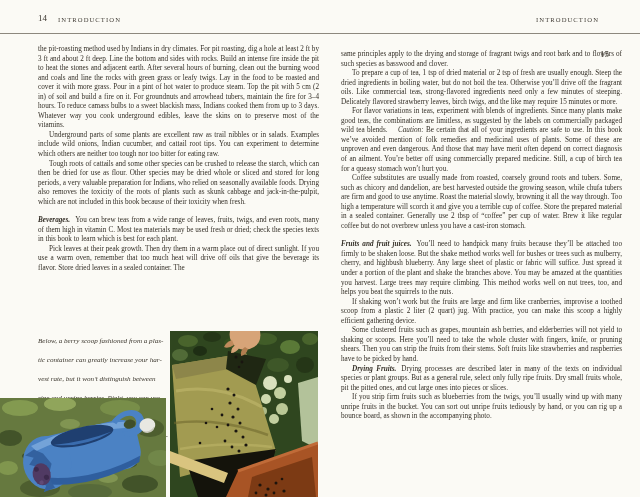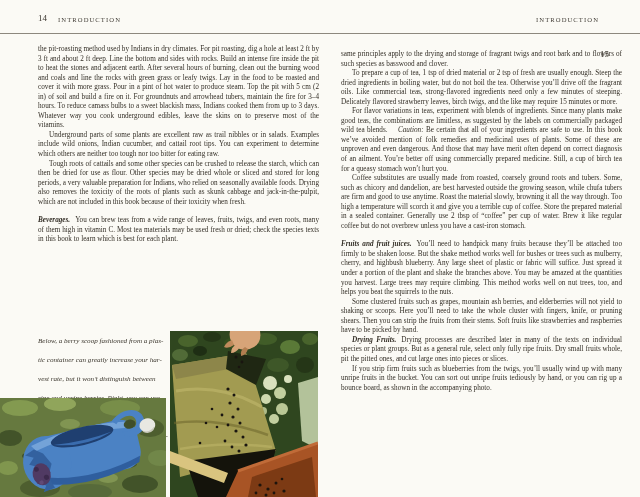--- a/index.html
+++ b/index.html
@@ -99,20 +99,21 @@
   <span class="running-head rh-left">INTRODUCTION</span>
   <span class="running-head rh-right">INTRODUCTION</span>
   <span class="folio folio-right">15</span>
   <div class="head-rule"></div>
 
   <div class="col col-left">
     <p><span>the pit-roasting method used by Indians in dry climates. For pit roasting, dig a hole at least 2 ft by 3 ft and about 2 ft deep. Line the bottom and sides with rocks. Build an intense fire inside the pit to heat the stones and adjacent earth. After several hours of burning, clean out the burning wood and coals and line the rocks with green grass or leafy twigs. Lay in the food to be roasted and cover it with more grass. Pour in a pint of hot water to produce steam. Top the pit with 5 cm (2 in) of soil and build a fire on it. For groundnuts and arrowhead tubers, maintain the fire for 3–4 hours. To reduce camass bulbs to a sweet blackish mass, Indians cooked them from up to 3 days. Whatever way you cook underground edibles, leave the skins on to preserve most of the vitamins.</span></p>
     <p class="indent"><span>Underground parts of some plants are excellent raw as trail nibbles or in salads. Examples include wild onions, Indian cucumber, and cattail root tips. You can experiment to determine which others are neither too tough nor too bitter for eating raw.</span></p>
     <p class="indent"><span>Tough roots of cattails and some other species can be crushed to release the starch, which can then be dried for use as flour. Other species may be dried whole or sliced and stored for long periods, a very valuable preparation for Indians, who relied on seasonally available foods. Drying also removes the toxicity of the roots of plants such as skunk cabbage and jack-in-the-pulpit, which are not included in this book because of their toxicity when fresh.</span></p>
     <p class="gap"><span class="runin">Beverages.</span><span>You can brew teas from a wide range of leaves, fruits, twigs, and even roots, many of them high in vitamin C. Most tea materials may be used fresh or dried; check the species texts in this book to learn which is best for each plant.</span></p>
+    <p class="indent"><span>Pick leaves at their peak growth. Then dry them in a warm place out of direct sunlight. If you use a warm oven, remember that too much heat will drive off oils that give the beverage its flavor. Store dried leaves in a sealed container. The</span></p>
   </div>
 
   <div class="caption">Below, a berry scoop fashioned from a plas-
 tic container can greatly increase your har-
 vest rate, but it won’t distinguish between
 ripe and unripe berries. Right, you can use
 a fabric-covered board to bounce most hard,
 unripe berries beyond a collector box. (Dyke-
 man photos)</div>
 
@@ -253,18 +254,19 @@
       </g>
     </svg>
   </div>
 
   <div class="col col-right">
     <p><span>same principles apply to the drying and storage of fragrant twigs and root bark and to flowers of such species as basswood and clover.</span></p>
     <p class="indent"><span>To prepare a cup of tea, 1 tsp of dried material or 2 tsp of fresh are usually enough. Steep the dried ingredients in boiling water, but do not boil the tea. Otherwise you’ll drive off the fragrant oils. Like commercial teas, strong-flavored ingredients need only a few minutes of steeping. Delicately flavored strawberry leaves, birch twigs, and the like may require 15 minutes or more.</span></p>
     <p class="indent"><span>For flavor variations in teas, experiment with blends of ingredients. Since many plants make good teas, the combinations are limitless, as suggested by the labels on commercially packaged wild tea blends. </span><span class="inline-italic">Caution:</span><span> Be certain that all of your ingredients are safe to use. In this book we’ve avoided mention of folk remedies and medicinal uses of plants. Some of these are unproven and even dangerous. And those that may have merit often depend on correct diagnosis of an ailment. You’re better off using commercially prepared medicine. Still, a cup of birch tea for a queasy stomach won’t hurt you.</span></p>
     <p class="indent"><span>Coffee substitutes are usually made from roasted, coarsely ground roots and tubers. Some, such as chicory and dandelion, are best harvested outside the growing season, while chufa tubers are firm and good to use anytime. Roast the material slowly, browning it all the way through. Too high a temperature will scorch it and give you a terrible cup of coffee. Store the prepared material in a sealed container. Generally use 2 tbsp of “coffee” per cup of water. Brew it like regular coffee but do not overbrew unless you have a cast-iron stomach.</span></p>
     <p class="gap"><span class="runin">Fruits and fruit juices.</span><span>You’ll need to handpick many fruits because they’ll be attached too firmly to be shaken loose. But the shake method works well for bushes or trees such as mulberry, cherry, and highbush blueberry. Any large sheet of plastic or fabric will suffice. Just spread it under a portion of the plant and shake the branches above. You may be amazed at the quantities you harvest. Large trees may require climbing. This method works well on nut trees, too, and helps you beat the squirrels to the nuts.</span></p>
+    <p class="indent"><span>If shaking won’t work but the fruits are large and firm like cranberries, improvise a toothed scoop from a plastic 2 liter (2 quart) jug. With practice, you can make this scoop a highly efficient gathering device.</span></p>
     <p class="indent"><span>Some clustered fruits such as grapes, mountain ash berries, and elderberries will not yield to shaking or scoops. Here you’ll need to take the whole cluster with fingers, knife, or pruning shears. Then you can strip the fruits from their stems. Soft fruits like strawberries and raspberries have to be picked by hand.</span></p>
     <p class="indent"><span class="runin">Drying Fruits.</span><span>Drying processes are described later in many of the texts on individual species or plant groups. But as a general rule, select only fully ripe fruits. Dry small fruits whole, pit the pitted ones, and cut large ones into pieces or slices.</span></p>
     <p class="indent"><span>If you strip firm fruits such as blueberries from the twigs, you’ll usually wind up with many unripe fruits in the bucket. You can sort out unripe fruits tediously by hand, or you can rig up a bounce board, as shown in the accompanying photo.</span></p>
   </div>
 
 </div>
 
 </body></html>

